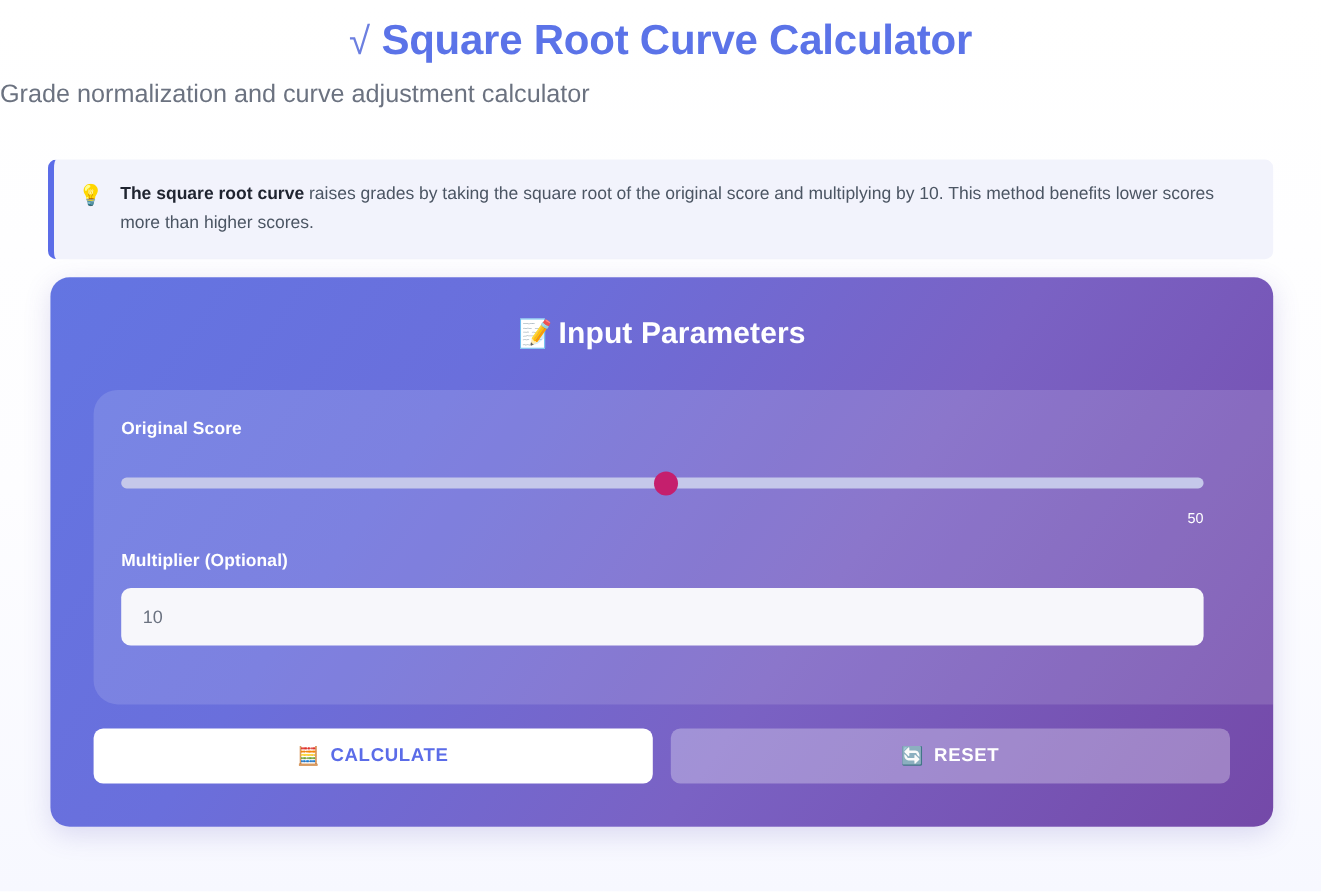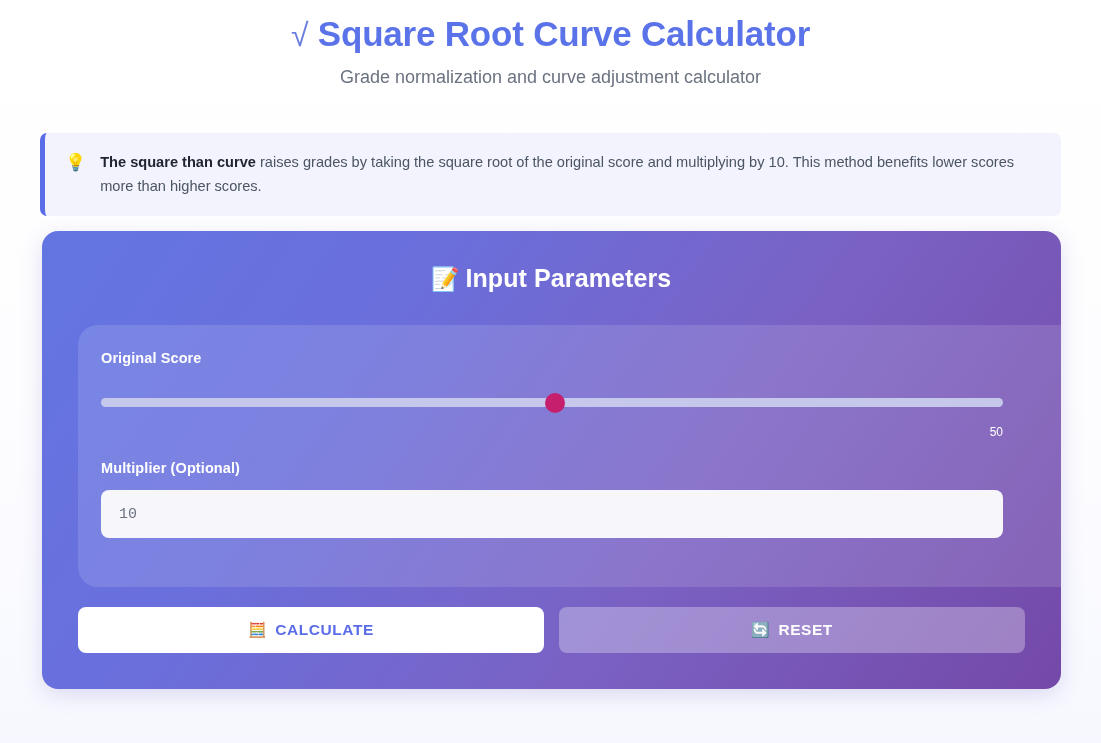--- a/index.html
+++ b/index.html
@@ -28,23 +28,23 @@
     color: #5b73e8;
     letter-spacing: -0.2px;
     line-height: 1.25;
   }
   .page-title .radical {
     font-weight: normal;
     font-size: 32px;
     color: #6c7fe0;
   }
   .page-subtitle {
-    text-align: center;
+    text-align: left;
     margin-top: 11px;
-    font-size: 18px;
+    font-size: 21px;
     color: #6b7280;
   }
 
   
   .info-banner {
     position: absolute;
     left: 40px;
     top: 133px;
     width: 1021px;
     min-height: 81px;
@@ -146,21 +146,21 @@
   .label-multiplier { display: block; margin-top: 21px; }
 
   .text-input {
     display: block;
     margin-top: 14px;
     width: 902px;
     height: 48px;
     border: none;
     border-radius: 8px;
     background: #f7f7fb;
-    font-family: Liberation Mono, monospace;
+    font-family: Liberation Sans, sans-serif;
     font-size: 15px;
     color: #6b7280;
     padding: 0 18px;
     outline: none;
   }
   .text-input::placeholder { color: #9aa0ab; }
 
   
   .btn-row {
     position: absolute;
@@ -201,21 +201,21 @@
 
 <div class="page">
 
   <h1 class="page-title"><span class="radical">√</span>
     <span>Square Root Curve Calculator</span></h1>
 
   <div class="page-subtitle">Grade normalization and curve adjustment calculator</div>
 
   <div class="info-banner">
     <span class="bulb">💡</span>
-    <div class="info-text"><b>The square than curve</b><span> raises grades by taking the square root of the original score and multiplying by 10. This method benefits lower scores more than higher scores.</span></div>
+    <div class="info-text"><b>The square root curve</b><span> raises grades by taking the square root of the original score and multiplying by 10. This method benefits lower scores more than higher scores.</span></div>
   </div>
 
   <div class="card">
 
     <div class="card-header">
       <span class="memo">📝</span><span>Input Parameters</span>
     </div>
 
     <div class="inner-panel">
 

